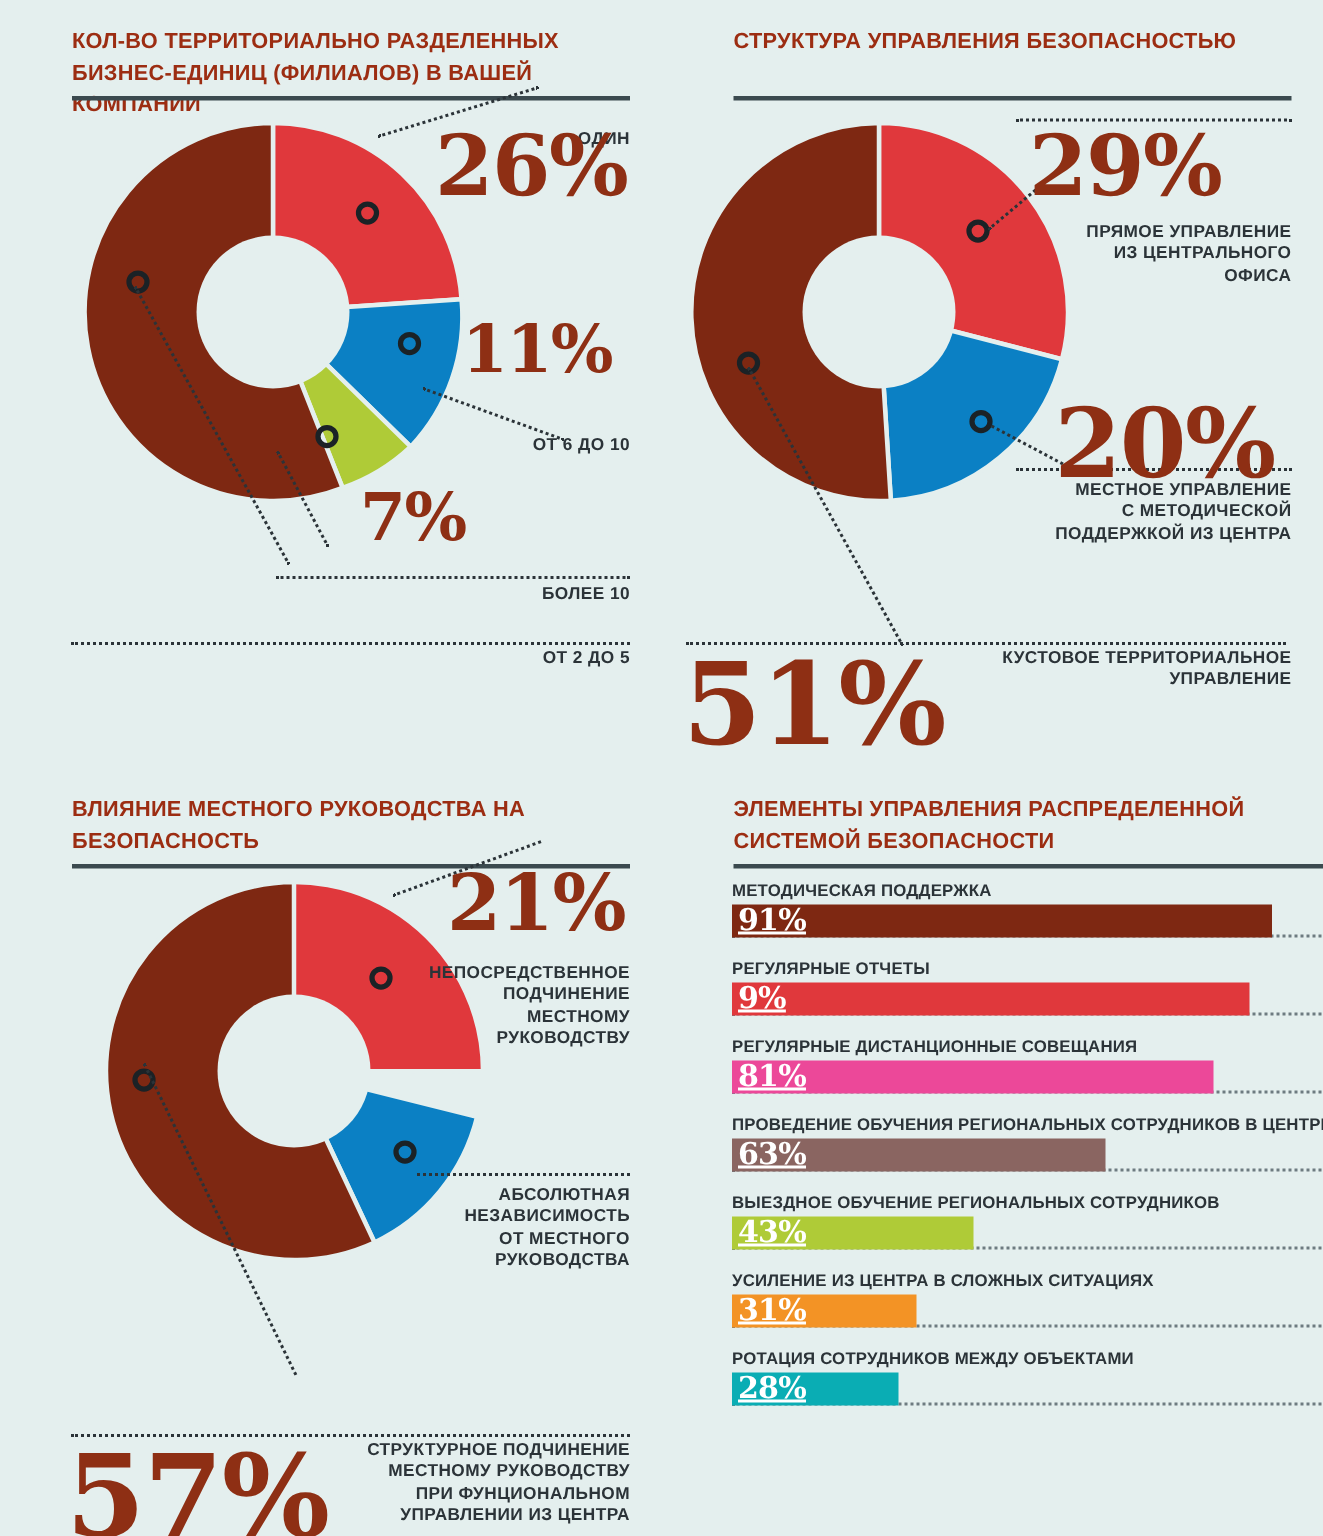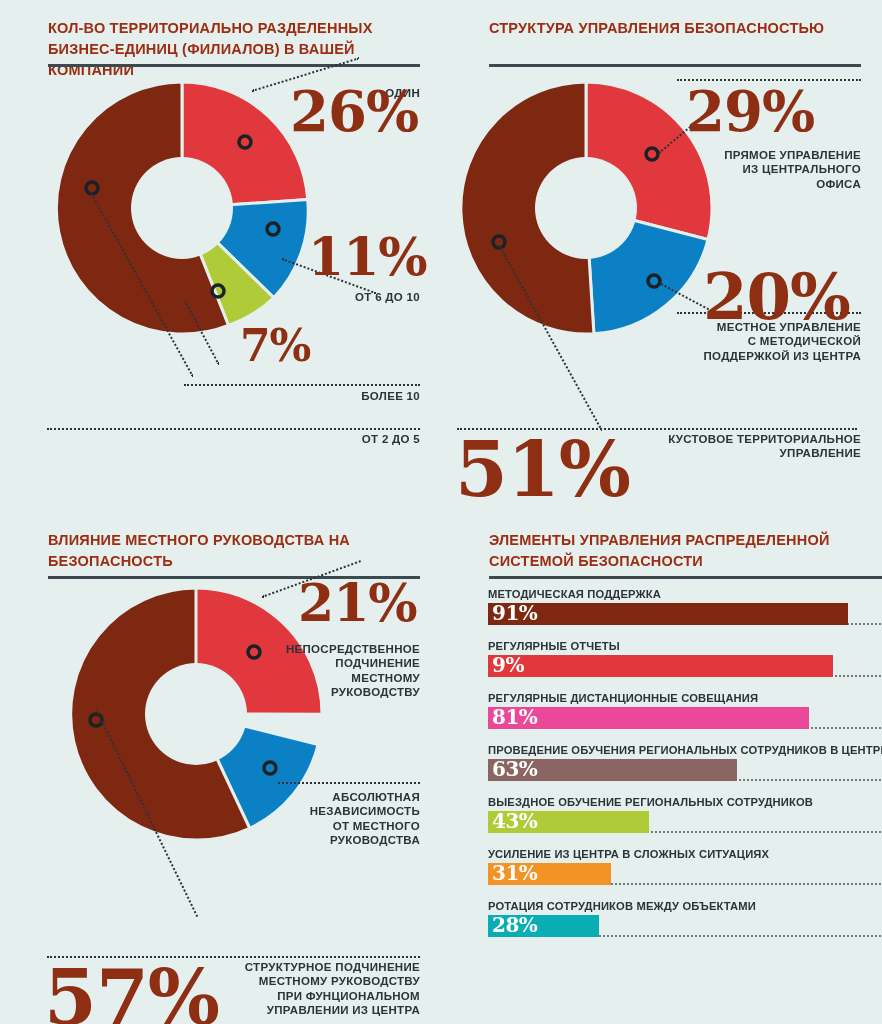--- a/index.html
+++ b/index.html
@@ -101,20 +101,21 @@
   .bar-val{
     position:absolute;
     left:4px;
     top:-2px;
     font-family:"DejaVu Serif","Liberation Serif",serif;
     font-weight:bold;
     font-size:20px;
     color:#ffffff;
     line-height:24px;
     letter-spacing:-0.5px;
+    text-decoration:underline;
   }
   .marker{ pointer-events:none; }
 </style>
 </head>
 <body>
 
 <div class="page">
 
   <div class="panel" id="panel-1">
     <div class="sect-title">КОЛ-ВО ТЕРРИТОРИАЛЬНО РАЗДЕЛЕННЫХ БИЗНЕС-ЕДИНИЦ (ФИЛИАЛОВ) В ВАШЕЙ КОМПАНИИ</div>
@@ -141,21 +142,21 @@
     <div class="dotline" style="left:252px; top:90px; width:112px; transform:rotate(-17deg); transform-origin:left center;"></div>
     <div class="dotline" style="left:282px; top:258px; width:100px; transform:rotate(20deg); transform-origin:left center;"></div>
     <div class="dotline" style="left:185px; top:300px; width:72px; transform:rotate(62deg); transform-origin:left center;"></div>
     <div class="dotline" style="left:184px; top:384px; width:236px;"></div>
     <div class="dotline" style="left:90px; top:190px; width:212px; transform:rotate(61deg); transform-origin:left center;"></div>
     <div class="dotline" style="left:47px; top:428px; width:373px;"></div>
 
     <div class="lbl right" style="left:230px; top:86px; width:190px;">ОДИН</div>
     <div class="bignum" style="left:290px; top:86px; font-size:56px;">26%</div>
 
-    <div class="bignum" style="left:308px; top:234px; font-size:52px;">11%</div>
+    <div class="bignum" style="left:308px; top:214px; font-size:44px;">11%</div>
     <div class="lbl right" style="left:230px; top:290px; width:190px;">ОТ 6 ДО 10</div>
 
     <div class="bignum" style="left:240px; top:326px; font-size:44px;">7%</div>
     <div class="lbl right" style="left:230px; top:389px; width:190px;">БОЛЕЕ 10</div>
 
     <div class="lbl right" style="left:230px; top:432px; width:190px;">ОТ 2 ДО 5</div>
   </div>
 
   <div class="panel" id="panel-2">
     <div class="sect-title">СТРУКТУРА УПРАВЛЕНИЯ БЕЗОПАСНОСТЬЮ</div>

